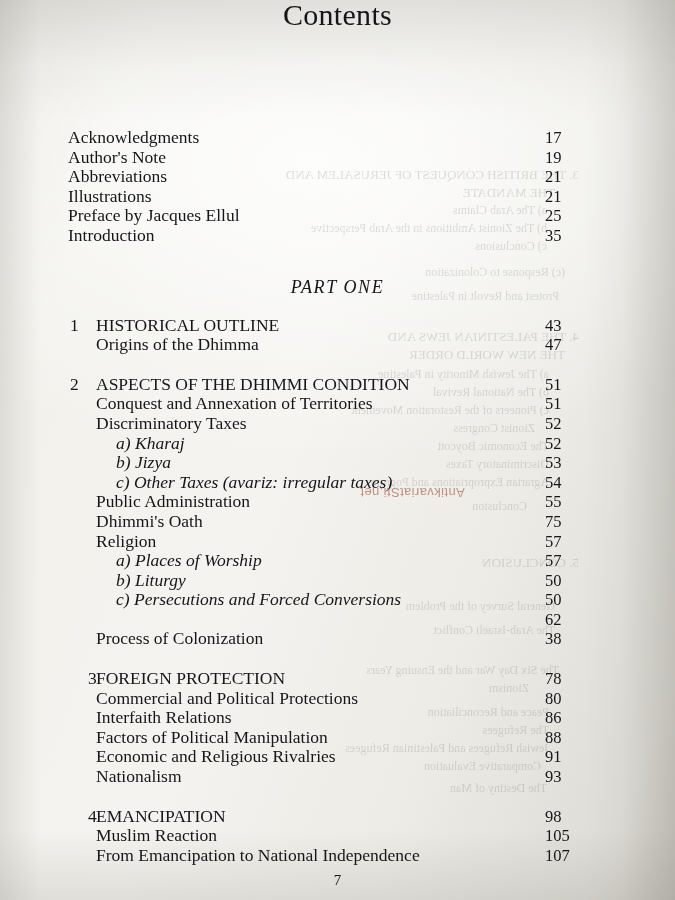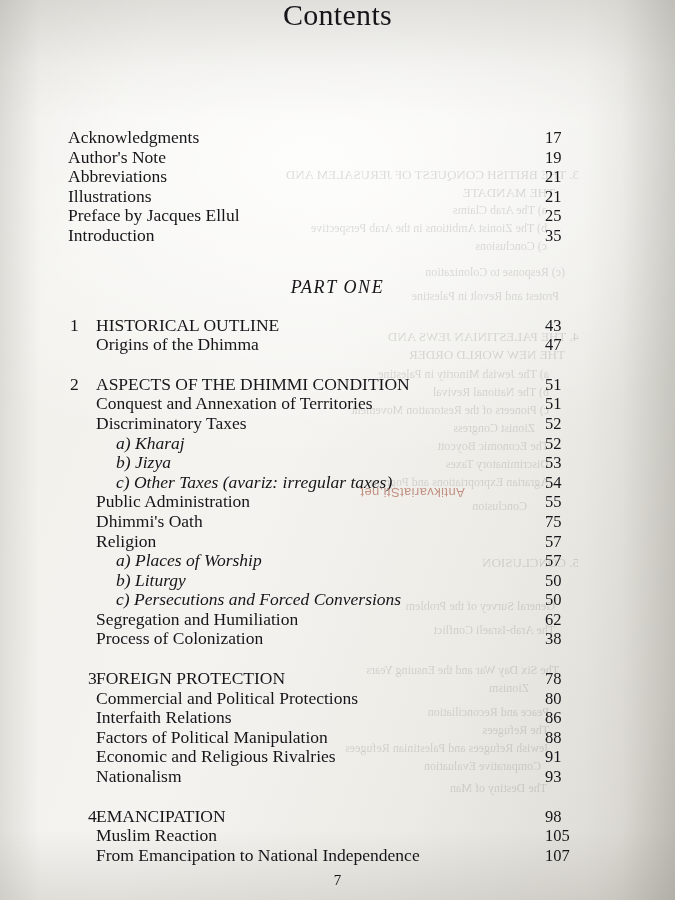--- a/index.html
+++ b/index.html
@@ -270,21 +270,20 @@
       </div>
       <div class="row">
         <span class="label ind2 ital">b) Liturgy</span>
         <span class="num">50</span>
       </div>
       <div class="row">
         <span class="label ind2 ital">c) Persecutions and Forced Conversions</span>
         <span class="num">50</span>
       </div>
       <div class="row">
-        <span class="label ind1">Segregation and Humiliation</span>
         <span class="num">62</span>
       </div>
       <div class="row">
         <span class="label ind1">Process of Colonization</span>
         <span class="num">38</span>
       </div>
       <div class="spacer-md"></div>
       <div class="row">
         <span class="chapnum ind-c1">3</span>
         <span class="label ind1">FOREIGN PROTECTION</span>

